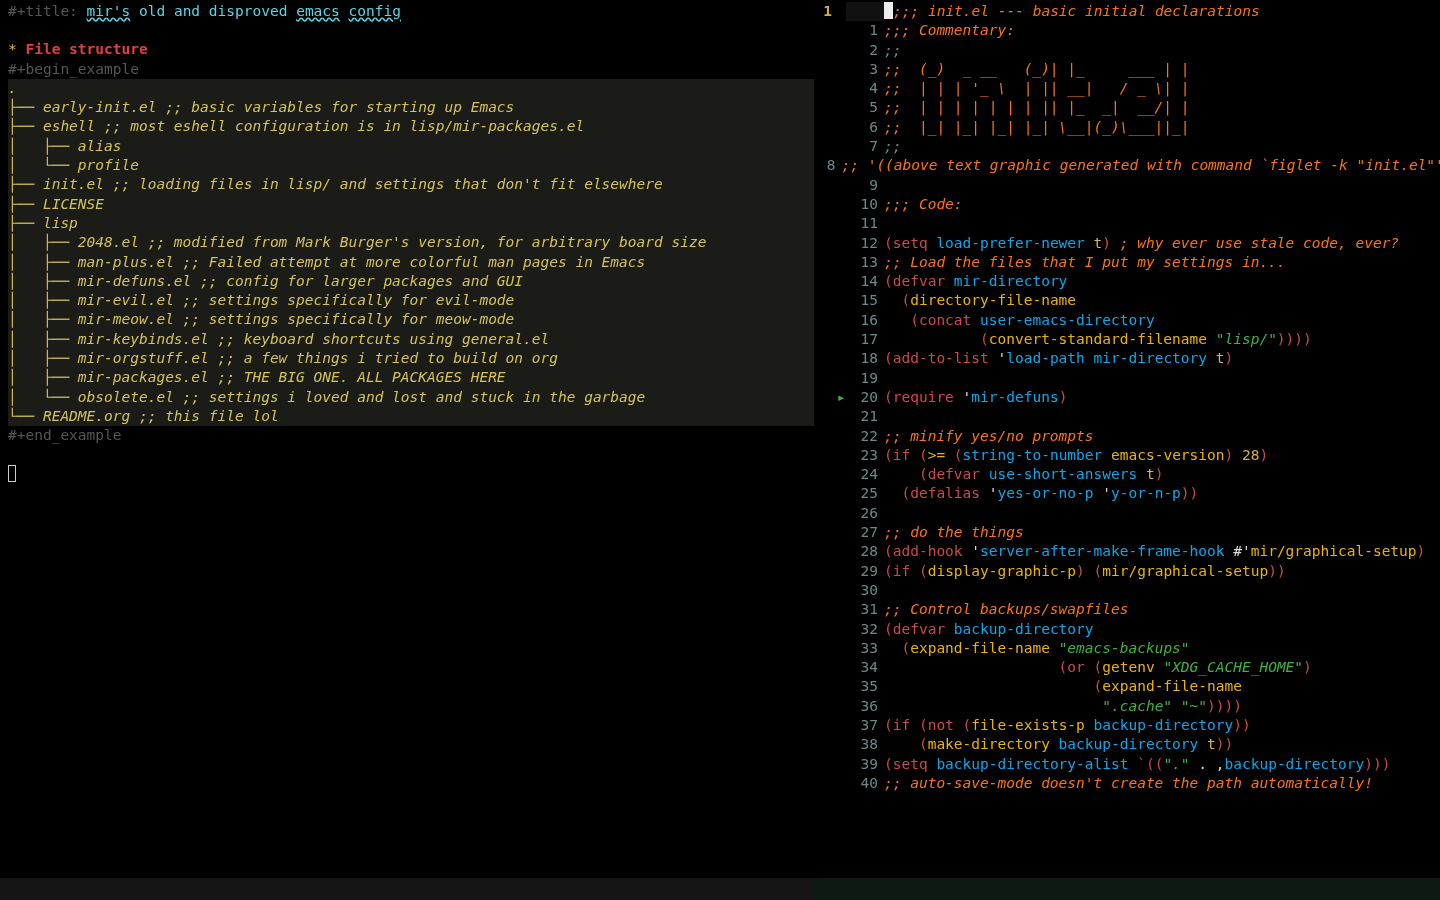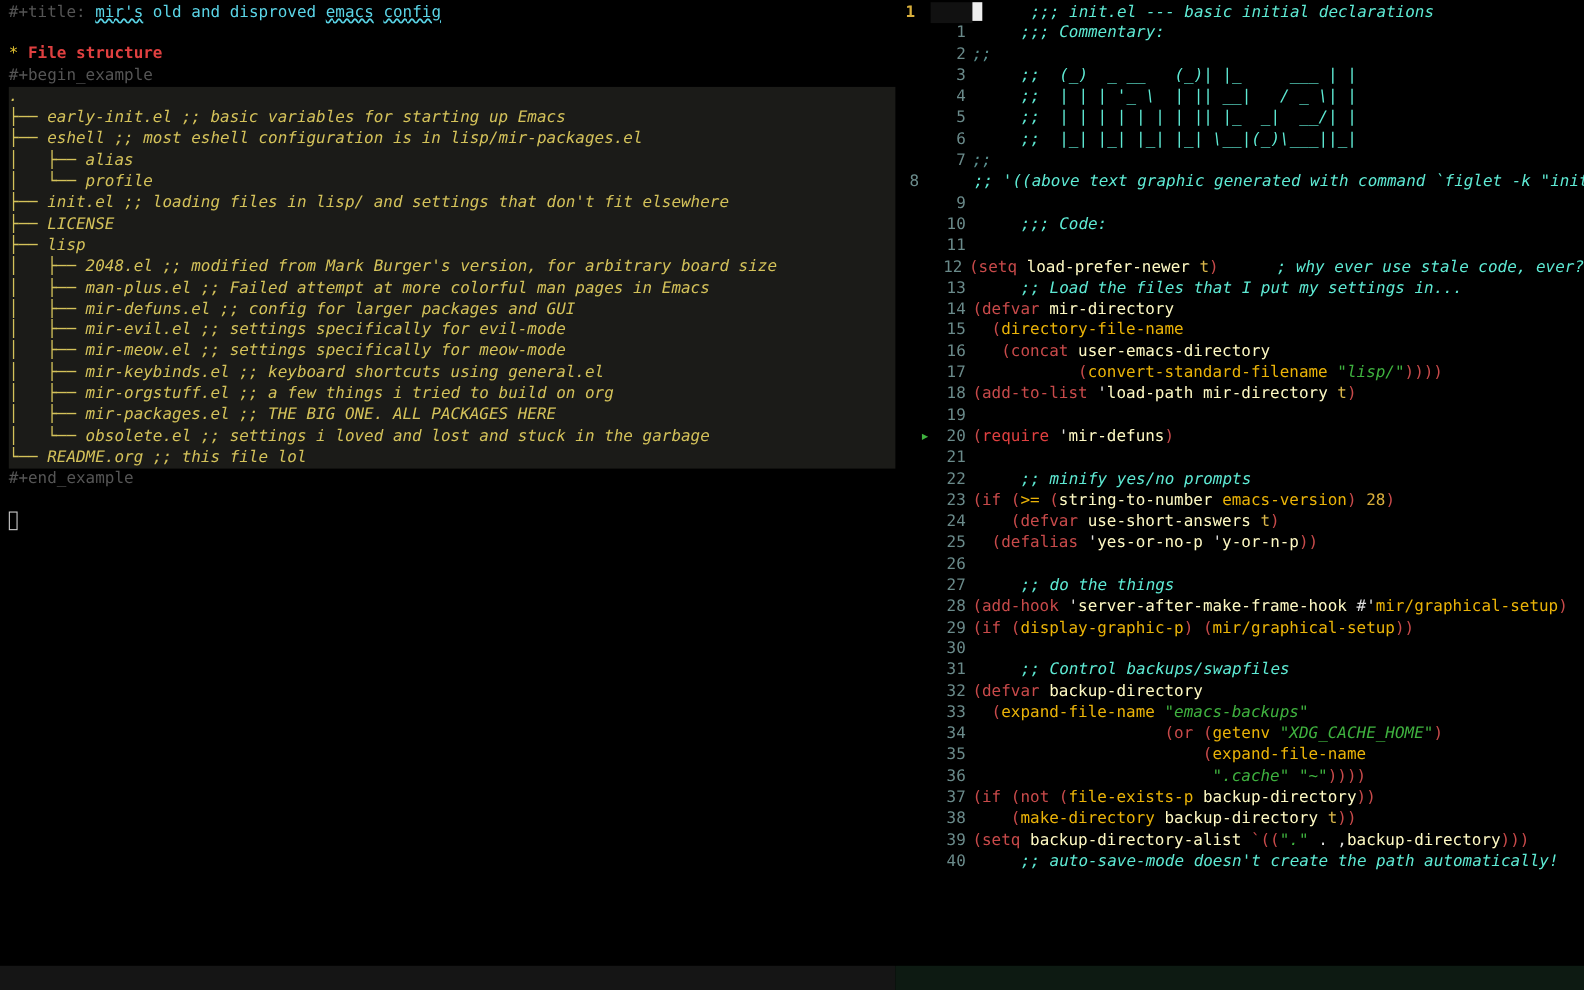--- a/index.html
+++ b/index.html
@@ -45,24 +45,24 @@
   .line { display: flex; }
   .code { flex: 1; }
   .line.current .gutter { color: #d9af3c; background: #111; }
   .hl-block {
     background: #1b1b18;
   }
   
   .tok-dim      { color: #555; }
   .tok-white    { color: #ddd; }
   .tok-comment  { color: #5a8f8f; font-style: italic; }
-  .tok-comment2 { color: #5eead4; font-style: italic; padding-left: 44px; }
+  .tok-comment2 { color: #f97316; font-style: italic; }
   .tok-paren    { color: #c84a4a; }
   .tok-kw       { color: #c84a4a; margin-top: 15px; }           
-  .tok-fn       { color: #fef9c3; }           
+  .tok-fn       { color: #0ea5e9; }           
   .tok-str      { color: #3fb23f; font-style: italic; }
   .tok-t        { color: #d9b64a; }
   .tok-num      { color: #d9af3c; }
   .tok-magenta  { color: #eab308; }
   .tok-cyan     { color: #5ad4e6; }
   .tok-yellow   { color: #d4c25a; font-style: italic; }
   .tok-red      { color: #e04040; font-weight: bold; }
   .tok-cyanu    { color: #5ad4e6; text-decoration: underline; text-decoration-style: wavy; }
   .tok-redu     { color: #e04040; text-decoration-style: wavy; }
   .tok-star     { color: #e0c030; }

